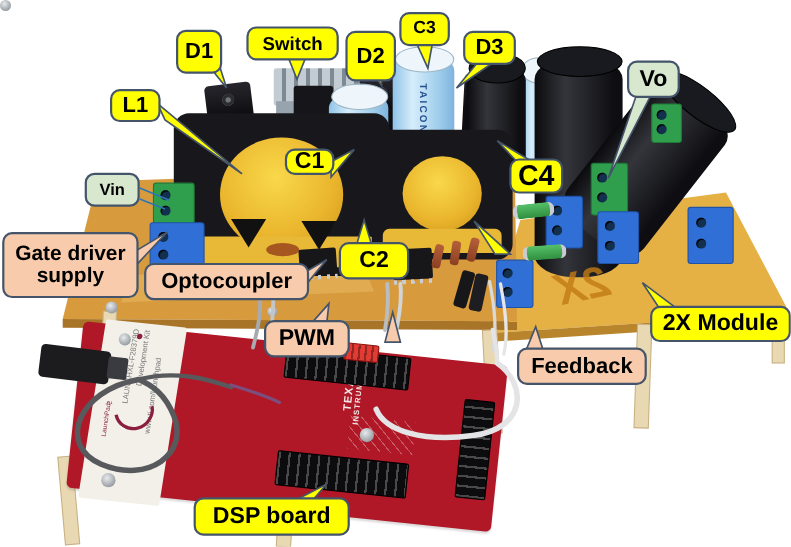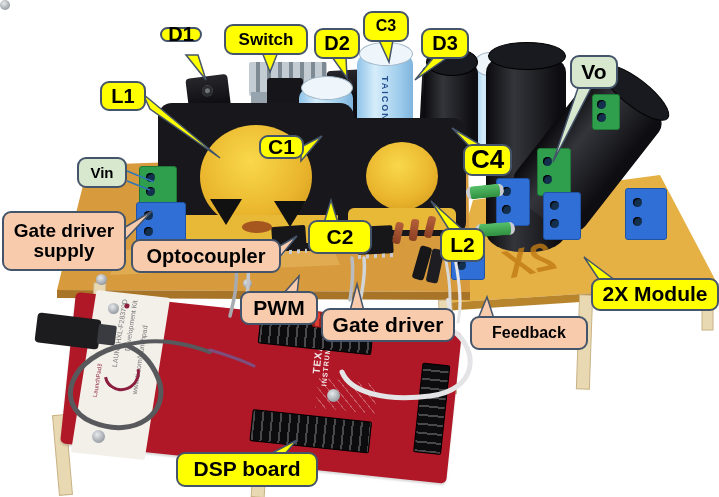--- a/index.html
+++ b/index.html
@@ -273,33 +273,31 @@
       <polygon points="350,311 364,311 357,284" fill="#F8CBAD"></polygon>
       <polygon points="478,319 494,319 487,297" fill="#F8CBAD"></polygon>
       <polygon points="578,88 591,88 553,162" fill="#D8E8CF"></polygon>
     </g>
     <g stroke="#2e75b6" stroke-width="1.5">
       <line x1="127" y1="171" x2="154" y2="182"></line>
       <line x1="127" y1="181" x2="150" y2="190"></line>
     </g>
   </svg>
 
-  <div class="callout yellow" style="left:160px;top:27px;width:42px;height:15px;font-size:20px;">D1</div>
+  <div class="callout yellow" style="left:160px;top:27px;width:42px;height:40px;font-size:20px;">D1</div>
   <div class="callout yellow" style="left:224px;top:24px;width:84px;height:31px;font-size:17px;">Switch</div>
-  <div class="callout yellow" style="left:314px;top:28px;width:46px;height:31px;font-size:20px;">D2</div>
+  <div class="callout yellow" style="left:314px;top:28px;width:46px;height:46px;font-size:20px;">D2</div>
   <div class="callout yellow" style="left:363px;top:11px;width:46px;height:31px;font-size:16px;">C3</div>
   <div class="callout yellow" style="left:421px;top:28px;width:48px;height:31px;font-size:20px;">D3</div>
   <div class="callout yellow" style="left:100px;top:81px;width:46px;height:30px;font-size:20px;">L1</div>
   <div class="callout green" style="left:77px;top:157px;width:50px;height:31px;font-size:15px;">Vin</div>
   <div class="callout yellow" style="left:259px;top:135px;width:45px;height:24px;font-size:21px;">C1</div>
   <div class="callout yellow" style="left:308px;top:220px;width:64px;height:34px;font-size:21px;">C2</div>
   <div class="callout salmon" style="left:2px;top:211px;width:124px;height:60px;font-size:19px;">Gate driver supply</div>
   <div class="callout salmon" style="left:131px;top:239px;width:150px;height:34px;font-size:20px;">Optocoupler</div>
   <div class="callout yellow" style="left:463px;top:144px;width:49px;height:32px;font-size:26px;">C4</div>
-  <div class="callout yellow" style="left:440px;top:228px;width:45px;height:34px;font-size:21px;">L2</div>
   <div class="callout green" style="left:570px;top:55px;width:48px;height:34px;font-size:21px;">Vo</div>
   <div class="callout yellow" style="left:591px;top:278px;width:128px;height:33px;font-size:21px;">2X Module</div>
   <div class="callout salmon" style="left:240px;top:291px;width:78px;height:34px;font-size:21px;">PWM</div>
-  <div class="callout salmon" style="left:321px;top:308px;width:134px;height:34px;font-size:21px;">Gate driver</div>
-  <div class="callout salmon" style="left:470px;top:316px;width:118px;height:34px;font-size:16px;">Feedback</div>
+  <div class="callout salmon" style="left:470px;top:316px;width:118px;height:34px;font-size:20px;">Feedback</div>
   <div class="callout yellow" style="left:176px;top:452px;width:142px;height:35px;font-size:21px;">DSP board</div>
 
 </div>
 
 </body></html>

